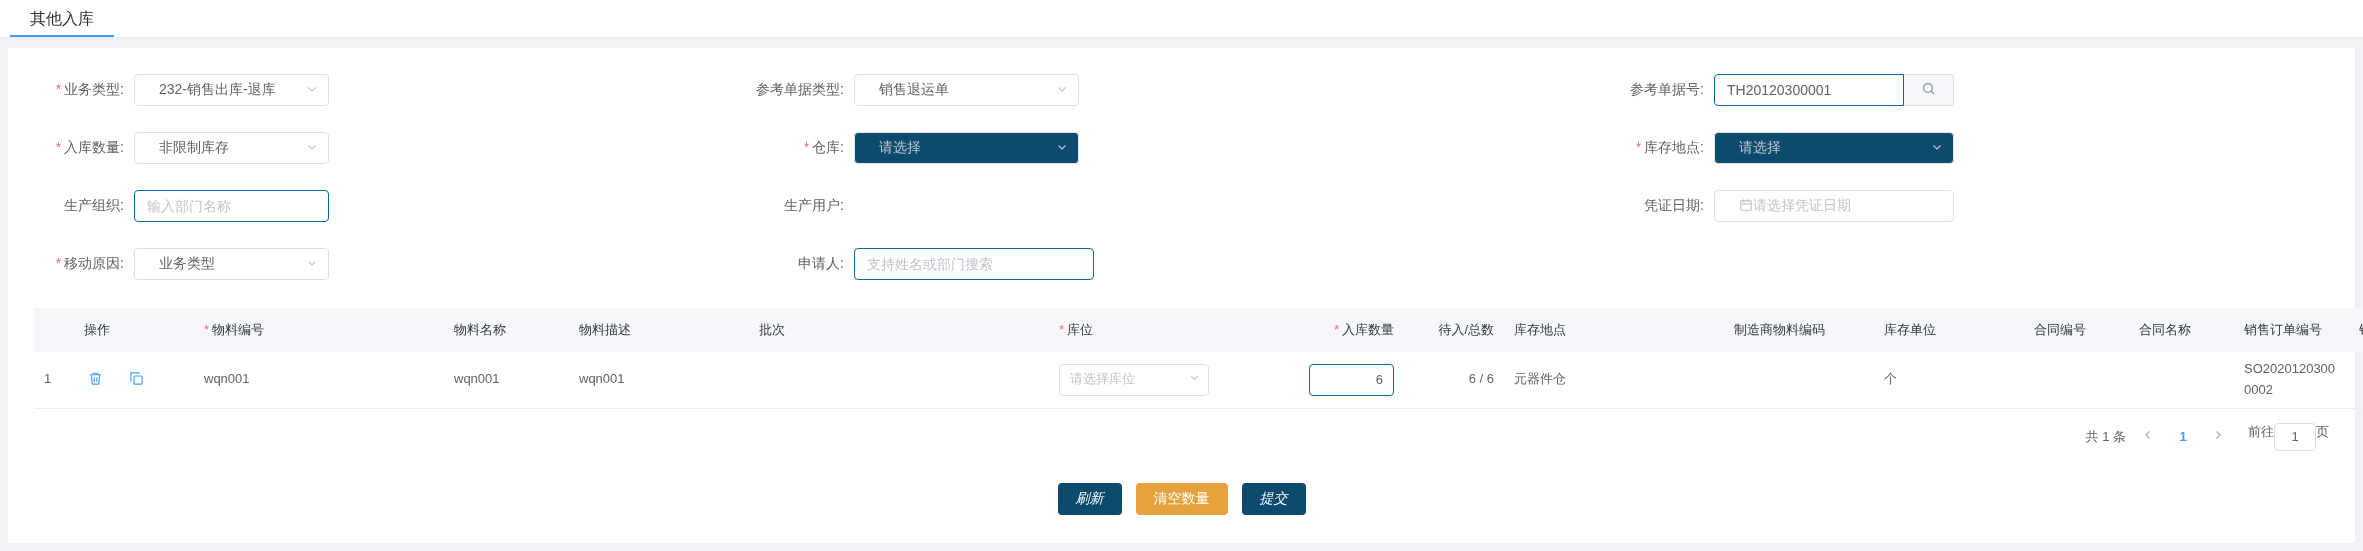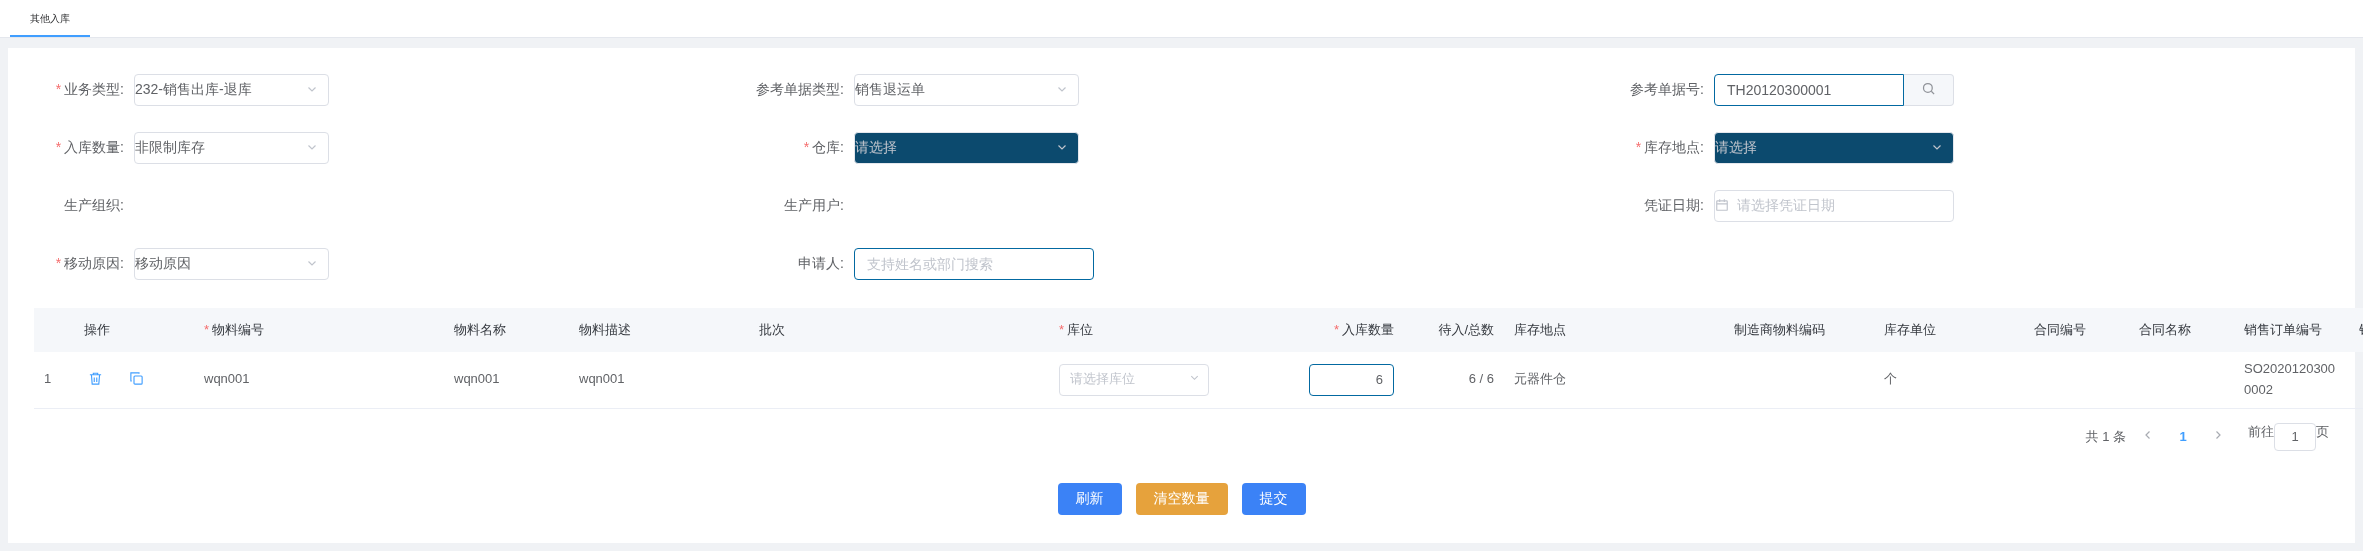--- a/index.html
+++ b/index.html
@@ -17,21 +17,21 @@
     border-bottom: 1px solid #e4e7ed;
     height: 38px;
     display: flex;
     align-items: flex-end;
     padding-left: 10px;
   }
   .tab {
     height: 37px;
     line-height: 37px;
     padding: 0 20px;
-    font-size: 10px;
+    font-size: 16px;
     color: #303133;
     border-bottom: 2px solid #409EFF;
     cursor: pointer;
     white-space: nowrap;
   }
 
   
   .card {
     background: #fff;
     margin: 10px 8px 0;
@@ -51,21 +51,21 @@
   .c3 > .flabel { width: 120px; }
   .req { color: #F56C6C; margin-right: 3px; }
 
   .box {
     height: 32px;
     border: 1px solid #dcdfe6;
     border-radius: 4px;
     background: #fff;
     display: flex;
     align-items: center;
-    padding: 0 10px 0 0;
+    padding: 0 10px 0 24px;
     font-size: 14px;
     color: #606266;
   }
   .sel { justify-content: space-between; cursor: pointer; }
   .sel .val { overflow: hidden; white-space: nowrap; }
   .sel.ph .val { color: #c0c4cc; }
   .sel.disabled { background: #0c4a6e; border-color: #e4e7ed; cursor: not-allowed; }
   .w195 { width: 195px; }
   .w225 { width: 225px; }
   .w240 { width: 240px; }
@@ -86,21 +86,21 @@
   .input-group input.inp { width: 190px; border-radius: 4px 0 0 4px; }
   .append-btn {
     width: 50px; height: 32px;
     border: 1px solid #dcdfe6; border-left: none;
     border-radius: 0 4px 4px 0;
     background: #f5f7fa;
     display: flex; align-items: center; justify-content: center;
     cursor: pointer; padding: 0;
   }
 
-  .datebox { width: 240px; gap: 8px; cursor: pointer; }
+  .datebox { width: 240px; cursor: pointer; }
   .datebox .ph-text { color: #c0c4cc; white-space: nowrap; }
 
   .ta-wrap { position: relative; width: 700px; }
   textarea.remark {
     width: 100%; height: 32px;
     border: 1px solid #dcdfe6; border-radius: 4px;
     padding: 6px 12px;
     font-size: 14px; font-family: inherit; color: #606266;
     resize: none; outline: none; display: block;
   }
@@ -165,21 +165,21 @@
 
   
   .actions { display: flex; justify-content: center; gap: 14px; margin-top: 32px; }
   .btn {
     height: 32px; padding: 0 18px;
     border: none; border-radius: 4px;
     color: #fff; font-size: 14px;
     cursor: pointer; font-family: inherit;
     white-space: nowrap;
   }
-  .btn.primary { background: #3b82f6; }
+  .btn.primary { background: #0c4a6e; font-style: italic; }
   .btn.warning { background: #E6A23C; }
 </style>
 </head>
 <body>
 
 <div class="page">
 
   <div class="tabbar">
     <div class="tab">其他入库</div>
   </div>
@@ -258,20 +258,21 @@
           <span>
             <svg width="12" height="12" viewBox="0 0 24 24" fill="none" stroke="#c0c4cc" stroke-width="2.4">
                 <path d="M5 9l7 7 7-7"></path>
               </svg>
           </span>
         </div>
       </div>
 
       <div class="field c1">
         <div class="flabel"><span>生产组织:</span></div>
+        <input class="inp w195" type="text" placeholder="输入部门名称" style="">
       </div>
 
       <div class="field c2">
         <div class="flabel"><span>生产用户:</span></div>
       </div>
 
       <div class="field c3">
         <div class="flabel"><span>凭证日期:</span></div>
         <div class="box datebox">
           <span>
@@ -280,21 +281,21 @@
                 <path d="M3 10h18M8 2v5M16 2v5"></path>
               </svg>
           </span>
           <span class="ph-text">请选择凭证日期</span>
         </div>
       </div>
 
       <div class="field c1">
         <div class="flabel"><span class="req">*</span><span>移动原因:</span></div>
         <div class="box sel w195">
-          <span class="val">移动原因</span>
+          <span class="val">业务类型</span>
           <span>
             <svg width="12" height="12" viewBox="0 0 24 24" fill="none" stroke="#c0c4cc" stroke-width="2.4">
                 <path d="M5 9l7 7 7-7"></path>
               </svg>
           </span>
         </div>
       </div>
 
 
       <div class="field c3">

